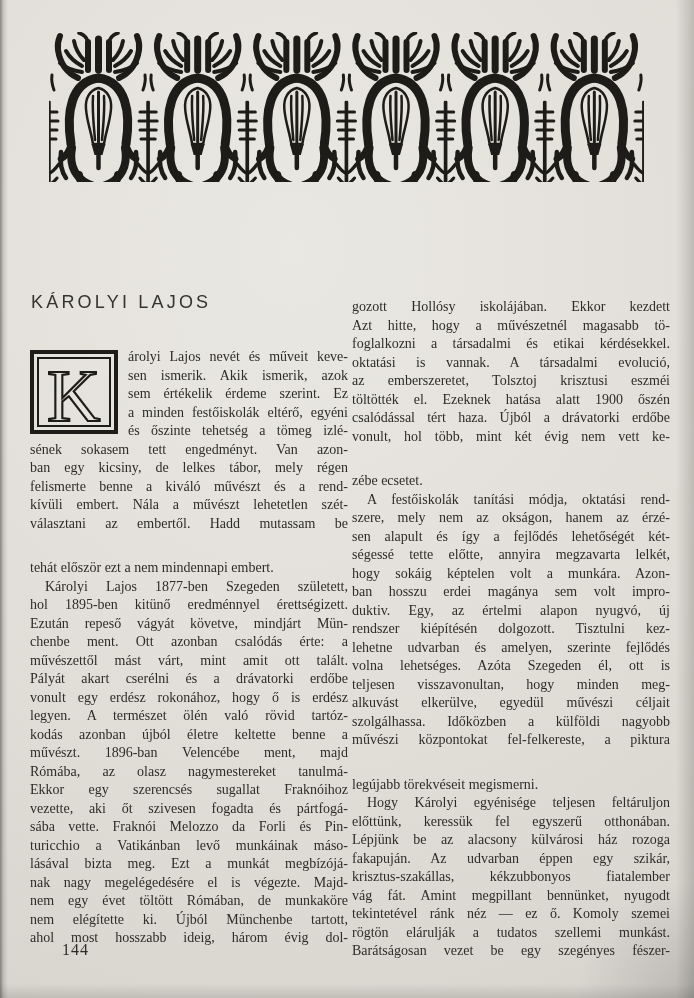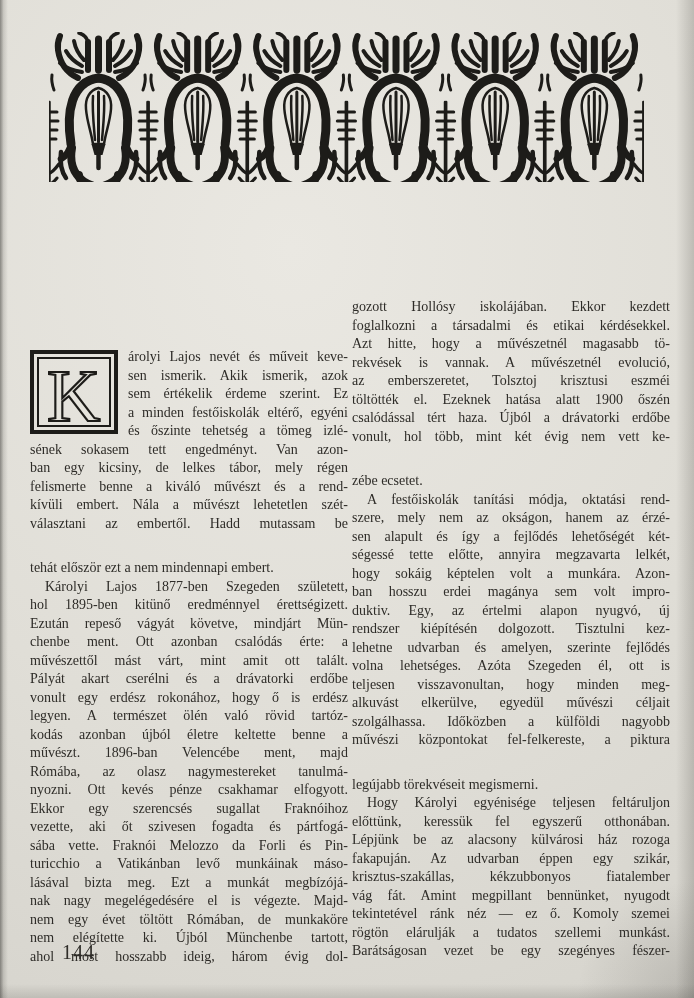--- a/index.html
+++ b/index.html
@@ -36,21 +36,21 @@
          text-align:justify; text-align-last:justify; text-justify:inter-word; }
   .line.indent{ text-indent:15px; }
   .line.endline{ text-align-last:left;margin-top:26px; }
 
   
   .cap-box{ float:left; width:88px; height:84px; margin:2px 10px 3px 0;
             border:4px solid var(--ink); padding:3px; box-sizing:border-box; }
   .cap-inner{ width:100%; height:100%; border:2px solid var(--ink); box-sizing:border-box;
               display:flex; align-items:center; justify-content:center; }
 
-  .page-number{ position:absolute; left:62px; top:941px; font-size:20px; color:var(--text);
+  .page-number{ position:absolute; left:62px; top:941px; font-size:16px; color:var(--text);
                 letter-spacing:1px; }
 </style>
 </head>
 <body>
 
 <div class="page">
 
   <svg class="ornament" viewBox="0 0 595 150" preserveAspectRatio="none">
     <defs>
       <g id="half-motif">
@@ -96,20 +96,21 @@
       </g>
     </defs>
     <use href="#tulip-unit" x="0"></use>
     <use href="#tulip-unit" x="99.17"></use>
     <use href="#tulip-unit" x="198.34"></use>
     <use href="#tulip-unit" x="297.5"></use>
     <use href="#tulip-unit" x="396.67"></use>
     <use href="#tulip-unit" x="495.84"></use>
   </svg>
 
+  <div class="title">KÁROLYI LAJOS</div>
 
   <div class="col col-left">
     <div>
       <div class="cap-box">
         <div class="cap-inner">
           <svg width="70" height="66" viewBox="0 0 70 66">
             <text x="8" y="62" font-family="Liberation Serif, serif" font-size="74" fill="#e6e4dd" stroke="#1d1c19" stroke-width="2.2">K</text>
           </svg>
         </div>
       </div>
@@ -130,39 +131,38 @@
         <div class="line">hol 1895-ben kitünő eredménnyel érettségizett.</div>
         <div class="line">Ezután repeső vágyát követve, mindjárt Mün-</div>
         <div class="line">chenbe ment. Ott azonban csalódás érte: a</div>
         <div class="line">művészettől mást várt, mint amit ott talált.</div>
         <div class="line">Pályát akart cserélni és a drávatorki erdőbe</div>
         <div class="line">vonult egy erdész rokonához, hogy ő is erdész</div>
         <div class="line">legyen. A természet ölén való rövid tartóz-</div>
         <div class="line">kodás azonban újból életre keltette benne a</div>
         <div class="line">művészt. 1896-ban Velencébe ment, majd</div>
         <div class="line">Rómába, az olasz nagymestereket tanulmá-</div>
-        <div class="line">nyozni. Ott kevés pénze csakhamar elfogyott.</div>
         <div class="line">Ekkor egy szerencsés sugallat Fraknóihoz</div>
         <div class="line">vezette, aki őt szivesen fogadta és pártfogá-</div>
         <div class="line">sába vette. Fraknói Melozzo da Forli és Pin-</div>
         <div class="line">turicchio a Vatikánban levő munkáinak máso-</div>
         <div class="line">lásával bizta meg. Ezt a munkát megbízójá-</div>
         <div class="line">nak nagy megelégedésére el is végezte. Majd-</div>
         <div class="line">nem egy évet töltött Rómában, de munkaköre</div>
         <div class="line">nem elégítette ki. Újból Münchenbe tartott,</div>
         <div class="line">ahol most hosszabb ideig, három évig dol-</div>
       </div>
   </div>
 
   <div class="col col-right">
     <div>
         <div class="line">gozott Hollósy iskolájában. Ekkor kezdett</div>
+        <div class="line">Azt hitte, hogy a művészetnél magasabb tö-</div>
         <div class="line">foglalkozni a társadalmi és etikai kérdésekkel.</div>
-        <div class="line">Azt hitte, hogy a művészetnél magasabb tö-</div>
-        <div class="line">rekvések is vannak. A művészetnél evolució,</div>
+        <div class="line">oktatási is vannak. A társadalmi evolució,</div>
         <div class="line">az emberszeretet, Tolsztoj krisztusi eszméi</div>
         <div class="line">töltötték el. Ezeknek hatása alatt 1900 őszén</div>
         <div class="line">csalódással tért haza. Újból a drávatorki erdőbe</div>
         <div class="line">vonult, hol több, mint két évig nem vett ke-</div>
         <div class="line endline">zébe ecsetet.</div>
       </div>
     <div>
         <div class="line indent">A festőiskolák tanítási módja, oktatási rend-</div>
         <div class="line">szere, mely nem az okságon, hanem az érzé-</div>
         <div class="line">sen alapult és így a fejlődés lehetőségét két-</div>

